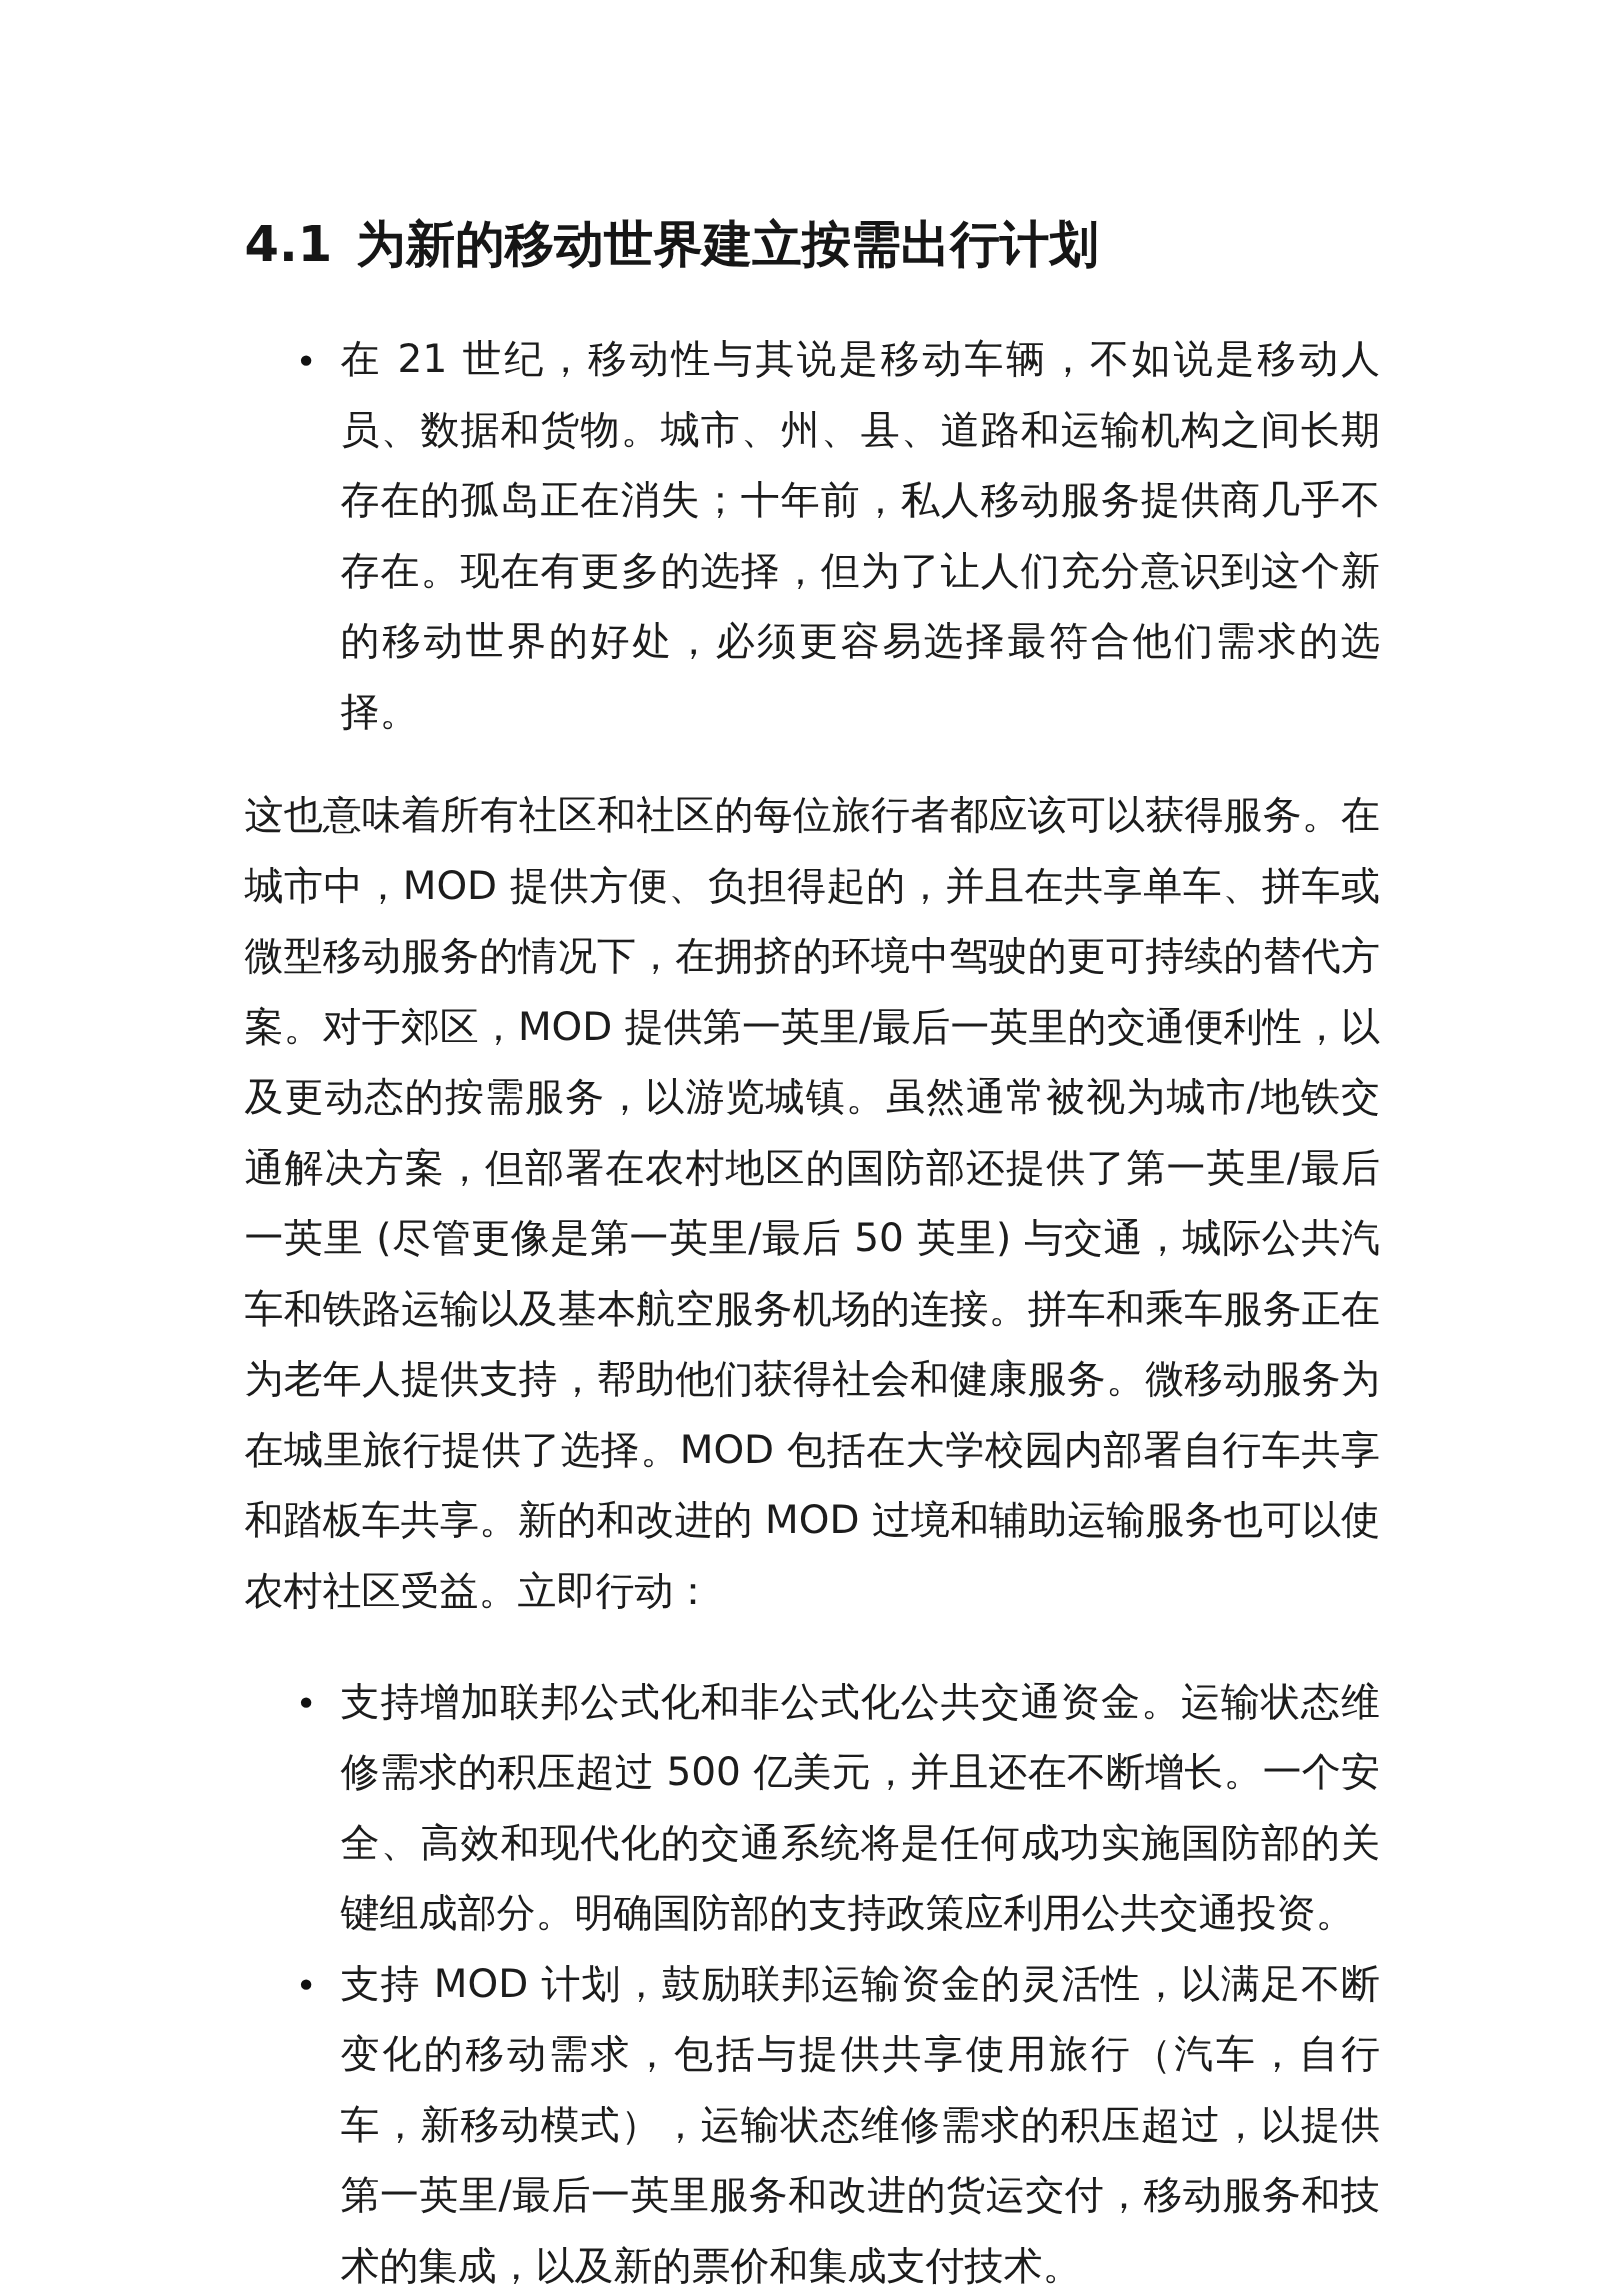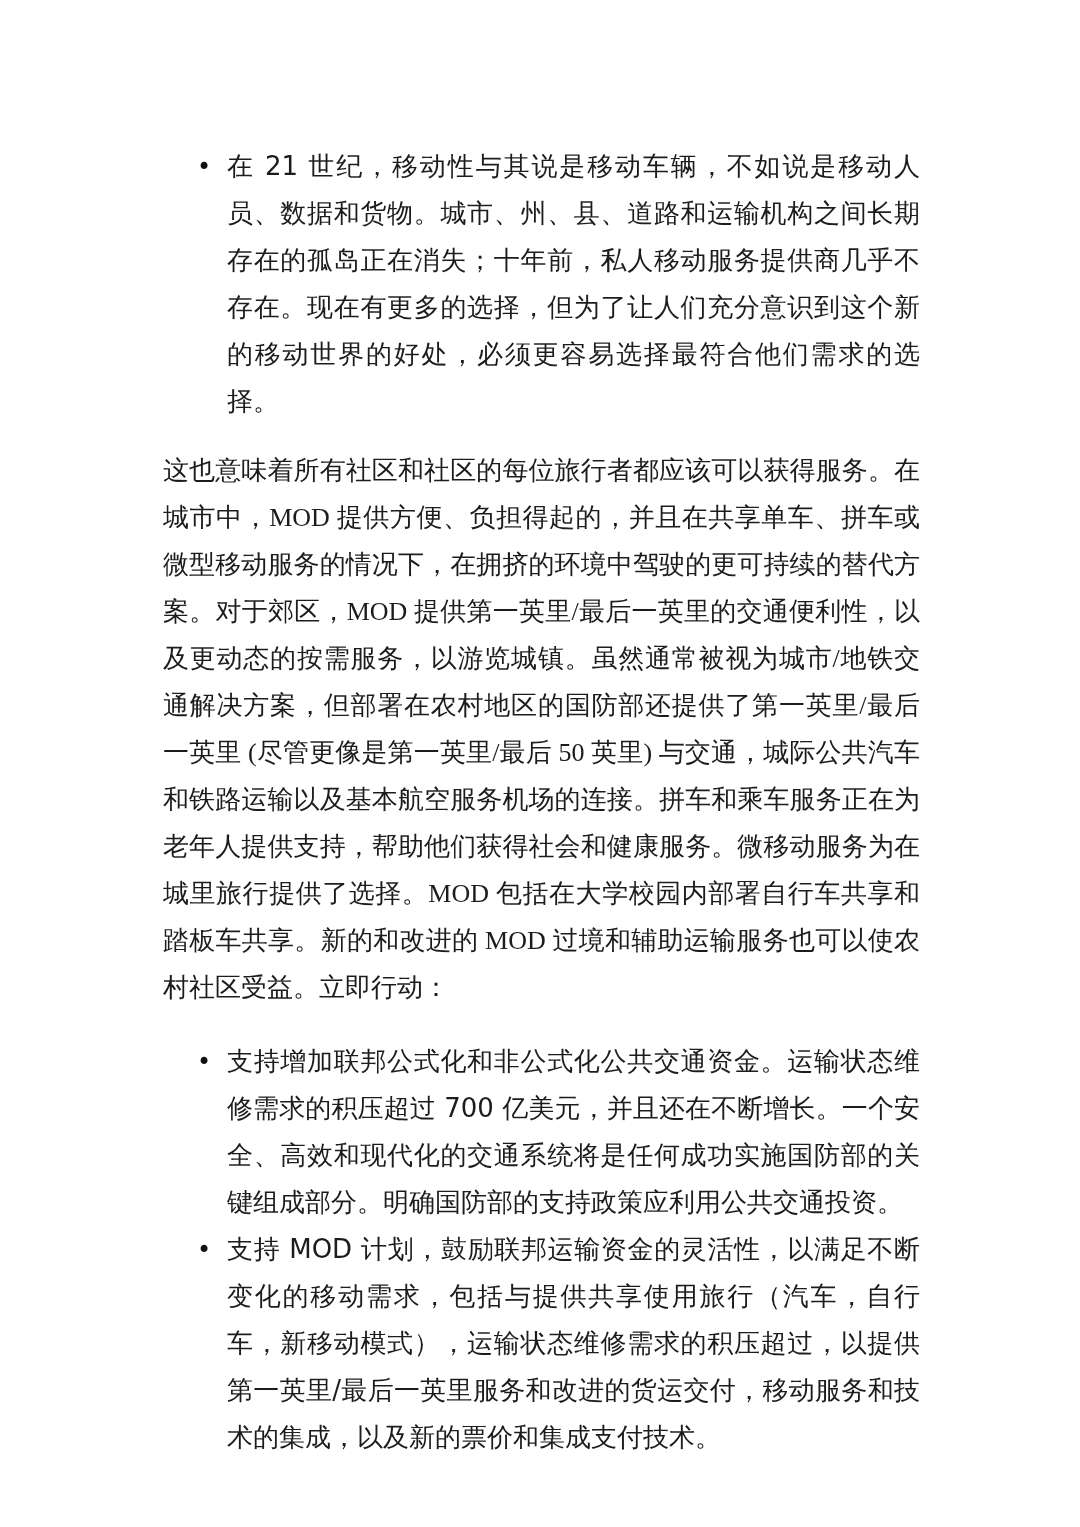--- a/index.html
+++ b/index.html
@@ -52,42 +52,44 @@
     left: -30px;
     top: 1px;
     font-size: 24px;
     color: #111111;
   }
   ul.intro-list {
     margin-bottom: 22px;
   }
   p.paragraph {
     margin: 0 0 27px 0;
-    font-family: Liberation Serif, serif;
   }
 </style>
 </head>
 <body>
 
 <div class="page">
 
+  <h1 class="heading">
+    <span class="num">4.1</span><span>为新的移动世界建立按需出行计划</span>
+  </h1>
 
   <ul class="bullet-list intro-list body-text">
     <li>
       <span class="bullet">•</span>
       <span>在 21 世纪，移动性与其说是移动车辆，不如说是移动人员、数据和货物。城市、州、县、道路和运输机构之间长期存在的孤岛正在消失；十年前，私人移动服务提供商几乎不存在。现在有更多的选择，但为了让人们充分意识到这个新的移动世界的好处，必须更容易选择最符合他们需求的选择。</span>
     </li>
   </ul>
 
   <p class="paragraph body-text">这也意味着所有社区和社区的每位旅行者都应该可以获得服务。在城市中，MOD 提供方便、负担得起的，并且在共享单车、拼车或微型移动服务的情况下，在拥挤的环境中驾驶的更可持续的替代方案。对于郊区，MOD 提供第一英里/最后一英里的交通便利性，以及更动态的按需服务，以游览城镇。虽然通常被视为城市/地铁交通解决方案，但部署在农村地区的国防部还提供了第一英里/最后一英里 (尽管更像是第一英里/最后 50 英里) 与交通，城际公共汽车和铁路运输以及基本航空服务机场的连接。拼车和乘车服务正在为老年人提供支持，帮助他们获得社会和健康服务。微移动服务为在城里旅行提供了选择。MOD 包括在大学校园内部署自行车共享和踏板车共享。新的和改进的 MOD 过境和辅助运输服务也可以使农村社区受益。立即行动：</p>
 
   <ul class="bullet-list action-list body-text">
     <li>
       <span class="bullet">•</span>
-      <span>支持增加联邦公式化和非公式化公共交通资金。运输状态维修需求的积压超过 700 亿美元，并且还在不断增长。一个安全、高效和现代化的交通系统将是任何成功实施国防部的关键组成部分。明确国防部的支持政策应利用公共交通投资。</span>
+      <span>支持增加联邦公式化和非公式化公共交通资金。运输状态维修需求的积压超过 500 亿美元，并且还在不断增长。一个安全、高效和现代化的交通系统将是任何成功实施国防部的关键组成部分。明确国防部的支持政策应利用公共交通投资。</span>
     </li>
     <li>
       <span class="bullet">•</span>
       <span>支持 MOD 计划，鼓励联邦运输资金的灵活性，以满足不断变化的移动需求，包括与提供共享使用旅行（汽车，自行车，新移动模式），运输状态维修需求的积压超过，以提供第一英里/最后一英里服务和改进的货运交付，移动服务和技术的集成，以及新的票价和集成支付技术。</span>
     </li>
 
   </ul>
 
 </div>
 

